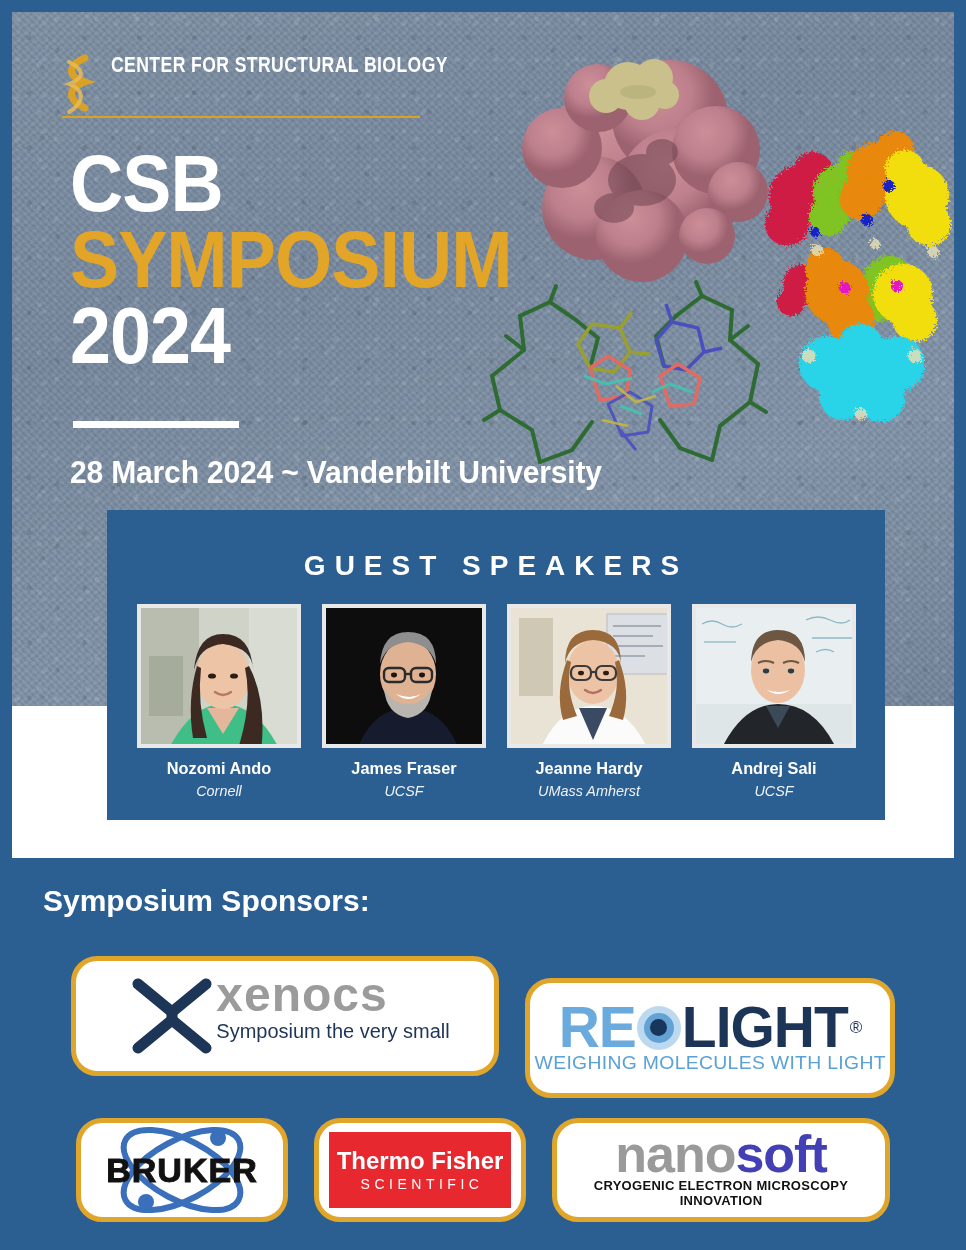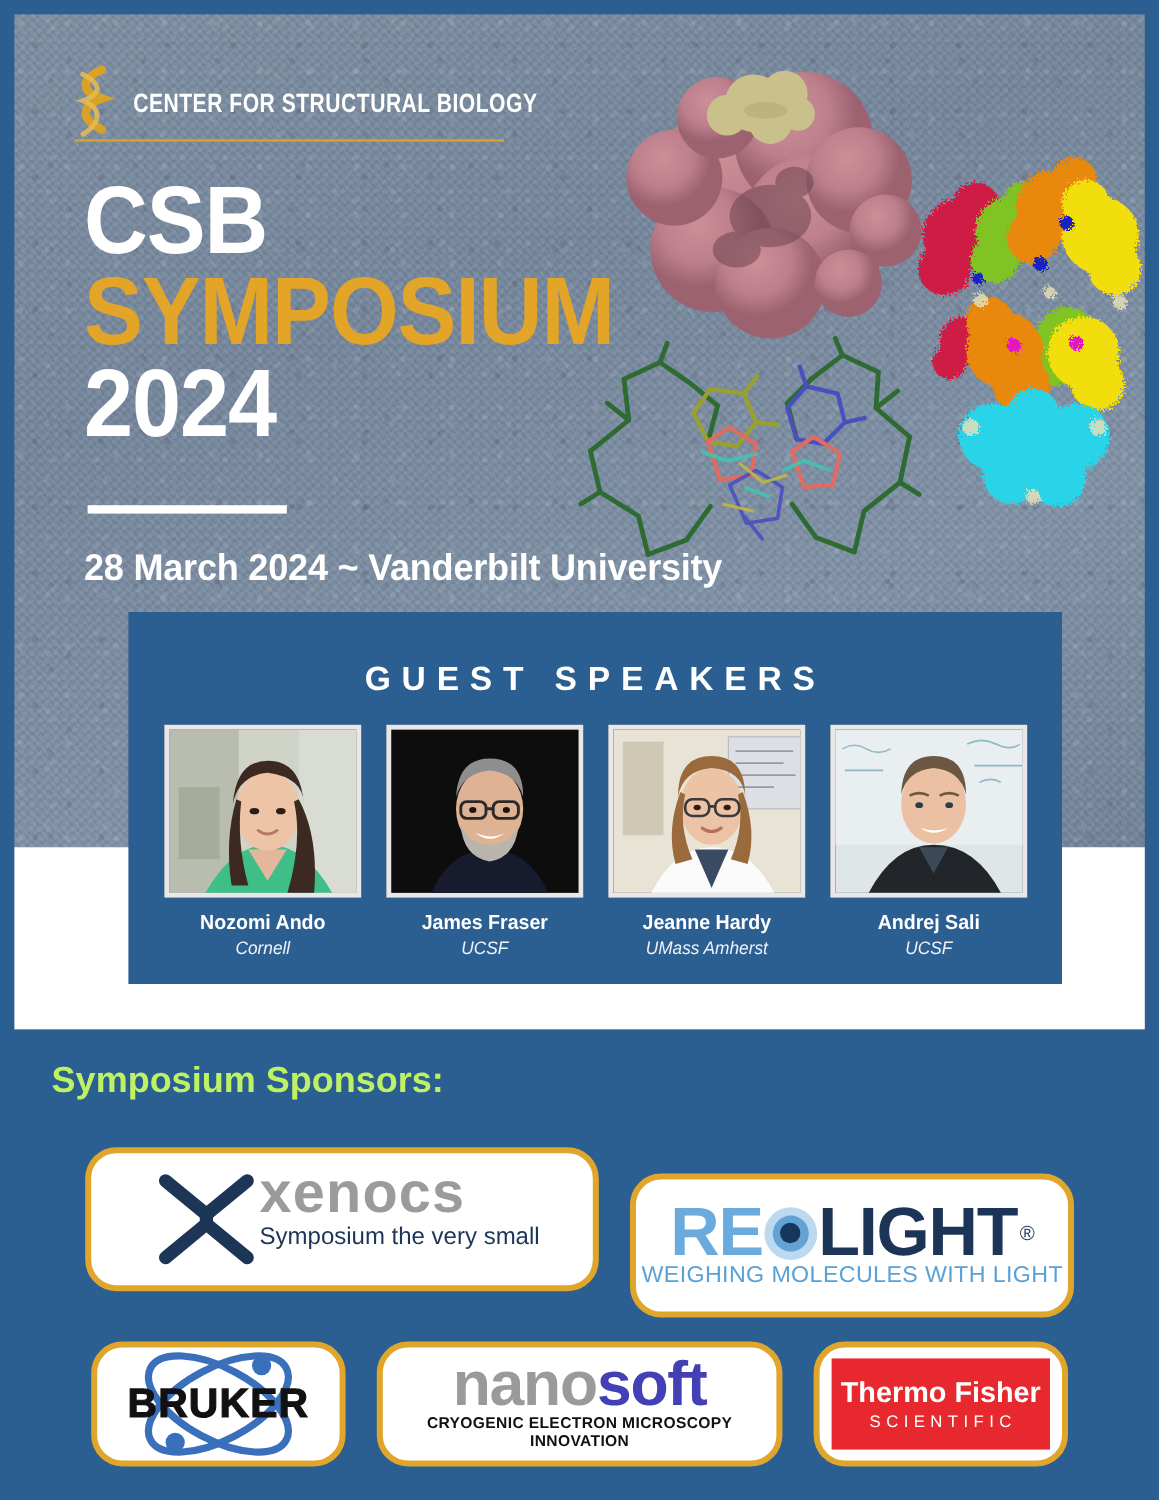--- a/index.html
+++ b/index.html
@@ -31,21 +31,21 @@
       repeating-linear-gradient(47deg, rgba(255,255,255,.035) 0 2px, rgba(0,0,0,.035) 2px 4px),
       repeating-linear-gradient(-31deg, rgba(255,255,255,.03) 0 3px, rgba(0,0,0,.03) 3px 6px),
       linear-gradient(160deg,#7e8fa4 0%,#76879d 35%,#8193a8 70%,#73849a 100%);
     background-size: 40px 40px,55px 55px,48px 48px,62px 62px,36px 36px,70px 70px,7px 7px,9px 9px,100% 100%;
     overflow:hidden;
   }
 
   
   .logo-row {
     position:absolute; left:47px; top:42px;
-    display:flex; align-items:center; gap:12px;
+    display:flex; gap:12px;
   }
   .helix { width:40px; height:64px; position:relative; flex:none; }
   .csb-wordmark {
     color:#ffffff;
     font-size:22px; font-weight:700;
     letter-spacing:.5px;
     transform:scaleX(.80);
     transform-origin:left center;
     white-space:nowrap;
     line-height:1;
@@ -122,21 +122,21 @@
     margin-top:3px; white-space:nowrap;
     transform:scaleX(.96);
   }
 
   
   .sponsors {
     position:absolute; left:0; top:846px; width:942px; height:380px;
     background:#2b5e91;
   }
   .sponsors-title {
-    color:#bef264; font-size:30px; font-weight:700;
+    color:#ffffff; font-size:30px; font-weight:700;
     margin:26px 0 0 31px;
   }
   .sponsor-row { display:flex; justify-content:center; align-items:center; }
   .row1 { gap:26px; margin-top:16px; }
   .row2 { gap:26px; margin-top:20px; }
   .card {
     background:#ffffff;
     border:5px solid #e0a62c;
     border-radius:26px;
     display:flex; align-items:center; justify-content:center;
@@ -552,32 +552,32 @@
               <ellipse cx="96" cy="44" rx="64" ry="30" transform="rotate(28 96 44)"></ellipse>
               <ellipse cx="96" cy="44" rx="64" ry="30" transform="rotate(-28 96 44)"></ellipse>
             </g>
             <circle cx="132" cy="12" r="8" fill="#3a6fbc"></circle>
             <circle cx="60" cy="76" r="8" fill="#3a6fbc"></circle>
           </svg>
           <span class="bruker-word">BRUKER</span>
         </div>
       </div>
 
+      <div class="card card-thermo">
+        <div class="thermo-box">
+          <div class="thermo-main">Thermo Fisher</div>
+          <div class="thermo-sub">SCIENTIFIC</div>
+        </div>
+      </div>
+
       <div class="card card-nano">
         <div class="nano-inner">
           <div class="nano-main">
             <span class="nano-nano">nano</span><span class="nano-soft">soft</span>
           </div>
           <div class="nano-tag">CRYOGENIC ELECTRON MICROSCOPY INNOVATION</div>
         </div>
       </div>
 
-      <div class="card card-thermo">
-        <div class="thermo-box">
-          <div class="thermo-main">Thermo Fisher</div>
-          <div class="thermo-sub">SCIENTIFIC</div>
-        </div>
-      </div>
-
     </div>
   </div>
 
 </div>
 
 </body></html>

